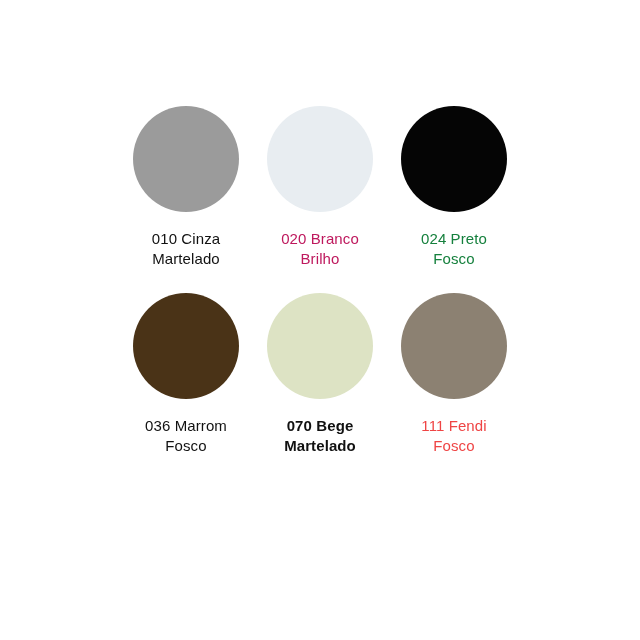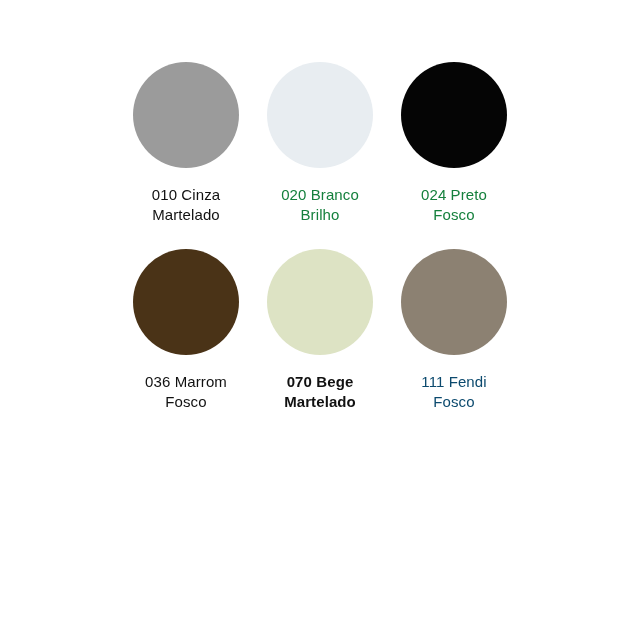--- a/index.html
+++ b/index.html
@@ -15,21 +15,21 @@
     overflow: hidden;
   }
   #swatch-board {
     width: 640px;
     height: 640px;
     position: relative;
     display: flex;
     flex-direction: column;
     justify-content: flex-start;
     align-items: center;
-    padding-top: 62px;
+    padding-top: 106px;
     box-sizing: border-box;
   }
   .swatch-row {
     display: flex;
     flex-direction: row;
     justify-content: center;
     align-items: flex-start;
   }
   .swatch-row.row-top {
     gap: 14px;
@@ -71,21 +71,21 @@
   <div class="swatch-row row-top">
 
     <div class="swatch-item">
       <div class="swatch-circle" style="background-color: rgb(155, 155, 155);"></div>
       <div class="swatch-label" style="color: rgb(17, 17, 17);">010 Cinza
 Martelado</div>
     </div>
 
     <div class="swatch-item">
       <div class="swatch-circle" style="background-color: rgb(232, 237, 241);"></div>
-      <div class="swatch-label" style="color: #15803d;">020 Branco
+      <div class="swatch-label" style="color: #be185d;">020 Branco
 Brilho</div>
     </div>
 
 
     <div class="swatch-item">
       <div class="swatch-circle" style="background-color: rgb(5, 5, 5);"></div>
       <div class="swatch-label" style="color: #15803d;">024 Preto
 Fosco</div>
     </div>
 
@@ -100,19 +100,19 @@
     </div>
 
     <div class="swatch-item">
       <div class="swatch-circle" style="background-color: rgb(221, 227, 196);"></div>
       <div class="swatch-label" style="color: rgb(17, 17, 17); font-weight: bold;">070 Bege
 Martelado</div>
     </div>
 
     <div class="swatch-item">
       <div class="swatch-circle" style="background-color: rgb(140, 129, 114);"></div>
-      <div class="swatch-label" style="color: #0c4a6e;">111 Fendi
+      <div class="swatch-label" style="color: #ef4444;">111 Fendi
 Fosco</div>
     </div>
 
   </div>
 
 </div>
 
 </body></html>

